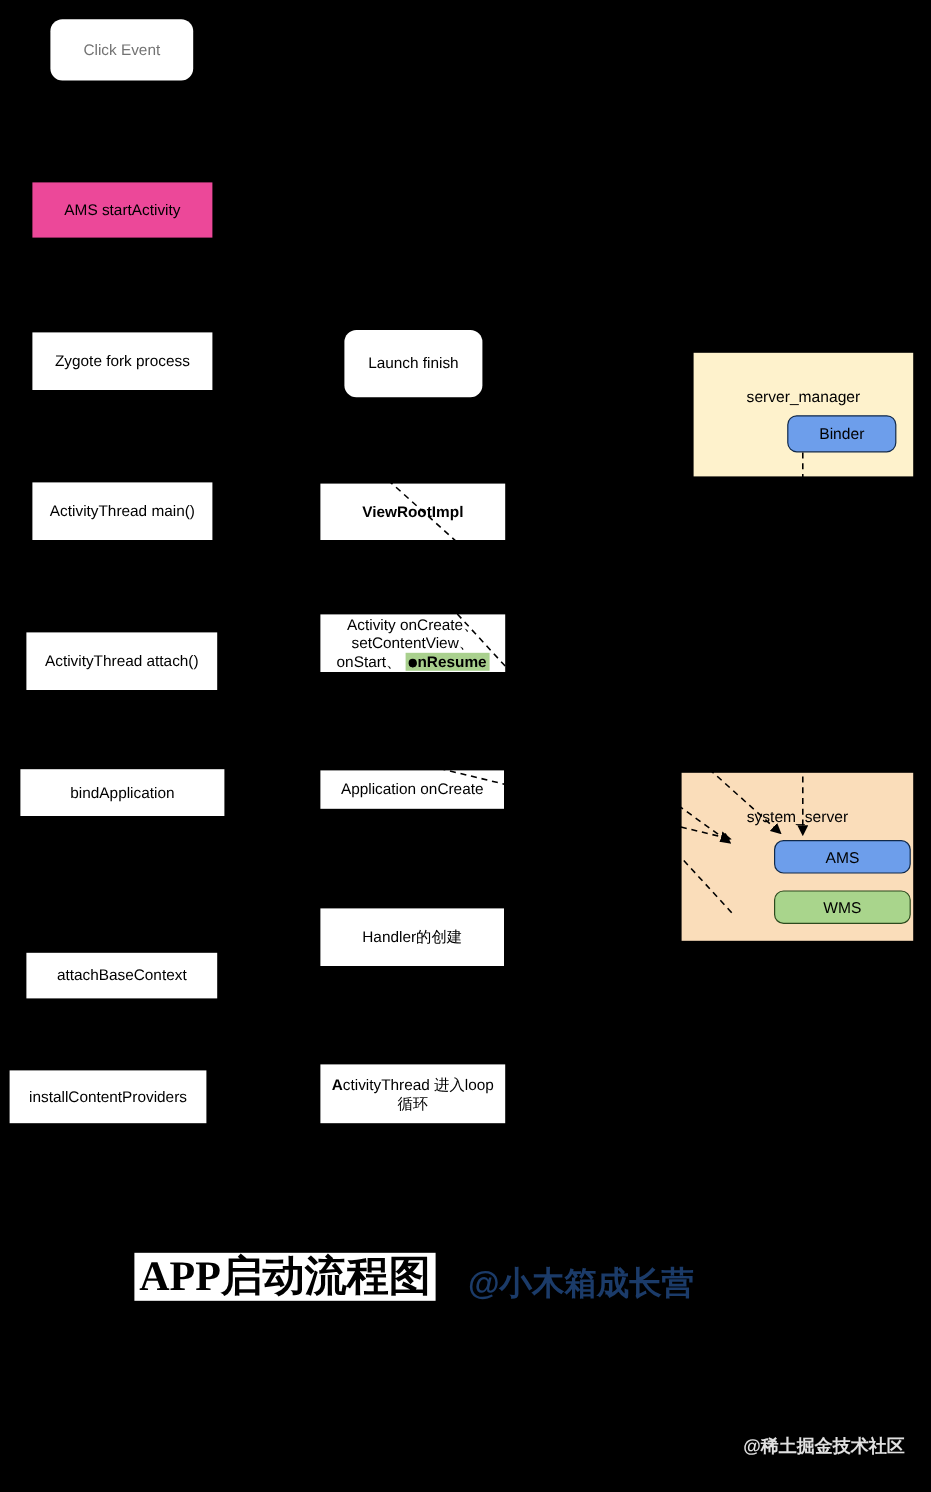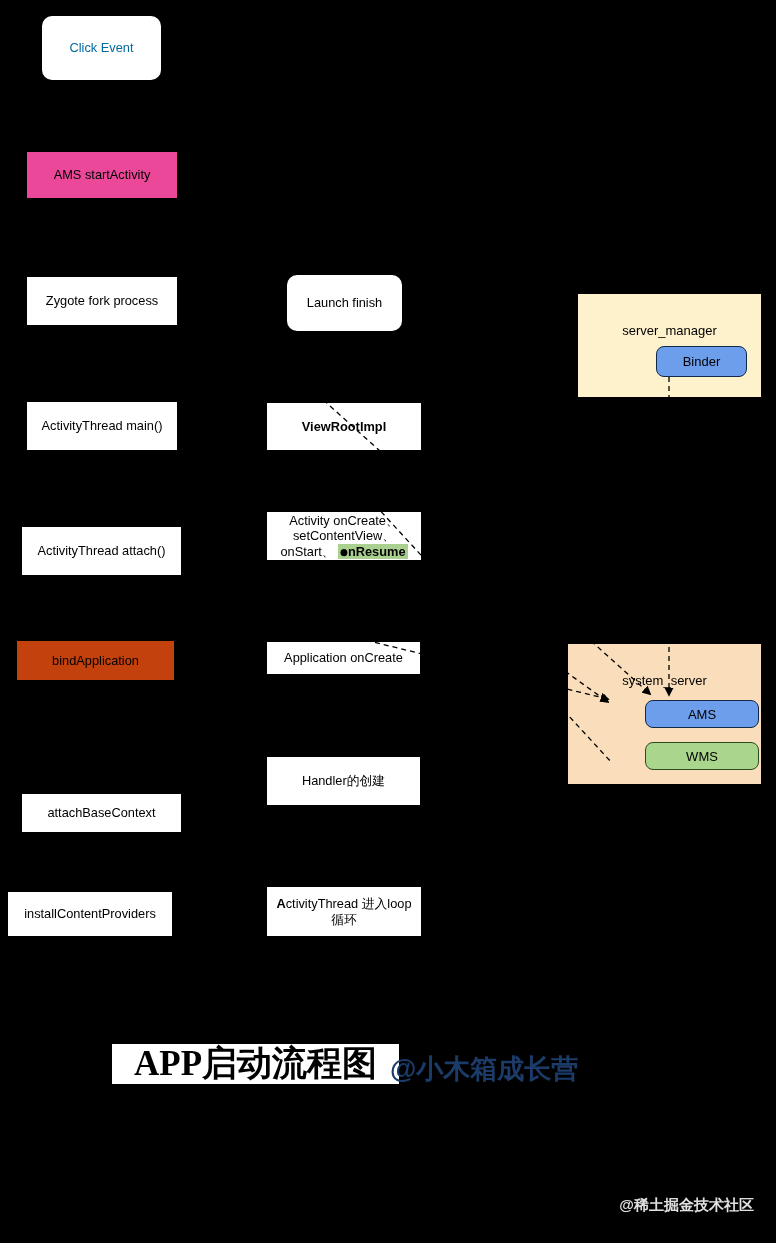--- a/index.html
+++ b/index.html
@@ -11,21 +11,21 @@
   .node.rounded{border-radius:10px;}
   .node .b{font-weight:bold;}
   .node .line{white-space:nowrap;}
   .hl{font-weight:bold;padding:0 2px;}
   .panel{position:absolute;box-sizing:border-box;}
   .panel-label{text-align:center;font-size:13px;color:#000;padding-top:29px;}
   .chip{position:absolute;display:flex;align-items:center;justify-content:center;
         font-size:13px;color:#000;border-radius:8px;box-sizing:border-box;border:1.5px solid #10294A;margin-left:32px;}
   #connector-layer{position:absolute;left:0;top:0;z-index:99;pointer-events:none;}
   .title-box{position:absolute;left:112px;top:1044px;font-family:"Liberation Serif",serif;
-             font-weight:bold;font-size:35px;line-height:40px;padding:0 22px;white-space:nowrap;}
+             font-weight:bold;font-size:35px;line-height:40px;padding:0 4px;white-space:nowrap;}
   .author{position:absolute;left:390px;top:1051px;font-weight:bold;font-size:27px;white-space:nowrap;}
   .watermark{position:absolute;right:22px;top:1196px;font-size:15px;font-weight:bold;white-space:nowrap;}
 </style>
 </head>
 <body>
 
 <div id="stage" style="background: rgb(0, 0, 0);">
   <div id="panels-layer">
       <div class="panel" style="left: 578px; top: 294px; width: 183px; height: 103px; background: rgb(254, 242, 204);">
         <div class="panel-label">server_manager</div>
@@ -37,21 +37,21 @@
         <div class="panel-label">system_server</div>
         <div class="chip" style="left: 45px; top: 56px; width: 114px; height: 28px; background: rgb(109, 158, 235); border-color: rgb(16, 41, 74);">
           <span>AMS</span>
         </div>
         <div class="chip" style="left: 45px; top: 98px; width: 114px; height: 28px; background: rgb(169, 213, 140); border-color: rgb(44, 74, 30);">
           <span>WMS</span>
         </div>
       </div>
     </div>
   <div id="nodes-layer">
-      <div class="node rounded" style="left: 42px; top: 16px; width: 119px; height: 64px; background: rgb(255, 255, 255); color: #0369a1;">
+      <div class="node rounded" style="left: 42px; top: 16px; width: 119px; height: 51px; background: rgb(255, 255, 255); color: #737373;">
         <div class="line"><span>Click Event</span></div>
       </div>
       <div class="node" style="left: 27px; top: 152px; width: 150px; height: 46px; background: #ec4899; color: rgb(0, 0, 0);">
         <div class="line"><span>AMS startActivity</span></div>
       </div>
       <div class="node" style="left: 27px; top: 277px; width: 150px; height: 48px; background: rgb(255, 255, 255); color: rgb(0, 0, 0);">
         <div class="line"><span>Zygote fork process</span></div>
       </div>
       <div class="node rounded" style="left: 287px; top: 275px; width: 115px; height: 56px; background: rgb(255, 255, 255); color: rgb(0, 0, 0);">
         <div class="line"><span>Launch finish</span></div>
@@ -63,21 +63,21 @@
         <div class="line"><span class="b">ViewRootImpl</span></div>
       </div>
       <div class="node" style="left: 22px; top: 527px; width: 159px; height: 48px; background: rgb(255, 255, 255); color: rgb(0, 0, 0);">
         <div class="line"><span>ActivityThread attach()</span></div>
       </div>
       <div class="node" style="left: 267px; top: 512px; width: 154px; height: 48px; background: rgb(255, 255, 255); color: rgb(0, 0, 0);">
         <div class="line"><span>Activity onCreate、</span></div>
         <div class="line"><span>setContentView、</span></div>
         <div class="line"><span>onStart、 </span><span class="b hl" style="background: rgb(169, 208, 142);">onResume</span></div>
       </div>
-      <div class="node" style="left: 17px; top: 641px; width: 157px; height: 39px; background: #c2410c; color: rgb(0, 0, 0);">
+      <div class="node" style="left: 17px; top: 641px; width: 170px; height: 39px; background: #ffffff; color: rgb(0, 0, 0);">
         <div class="line"><span>bindApplication</span></div>
       </div>
       <div class="node" style="left: 267px; top: 642px; width: 153px; height: 32px; background: rgb(255, 255, 255); color: rgb(0, 0, 0);">
         <div class="line"><span>Application onCreate</span></div>
       </div>
       <div class="node" style="left: 22px; top: 747px; width: 159px; height: 38px; background: rgb(255, 255, 255); color: rgb(0, 0, 0); margin-top: 47px;">
         <div class="line"><span>attachBaseContext</span></div>
       </div>
       <div class="node" style="left: 267px; top: 757px; width: 153px; height: 48px; background: rgb(255, 255, 255); color: rgb(0, 0, 0);">
         <div class="line"><span>Handler的创建</span></div>

